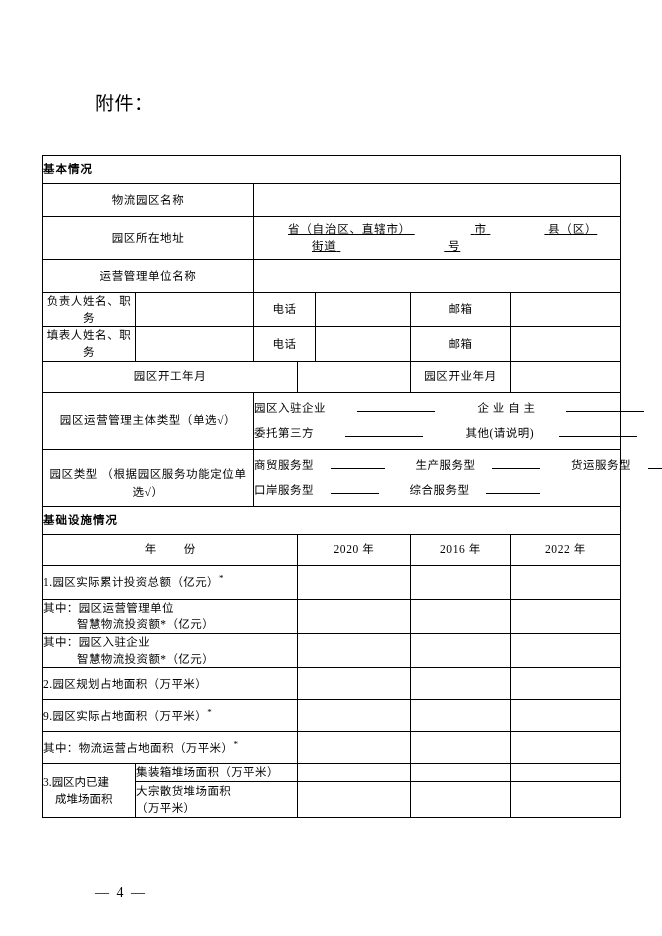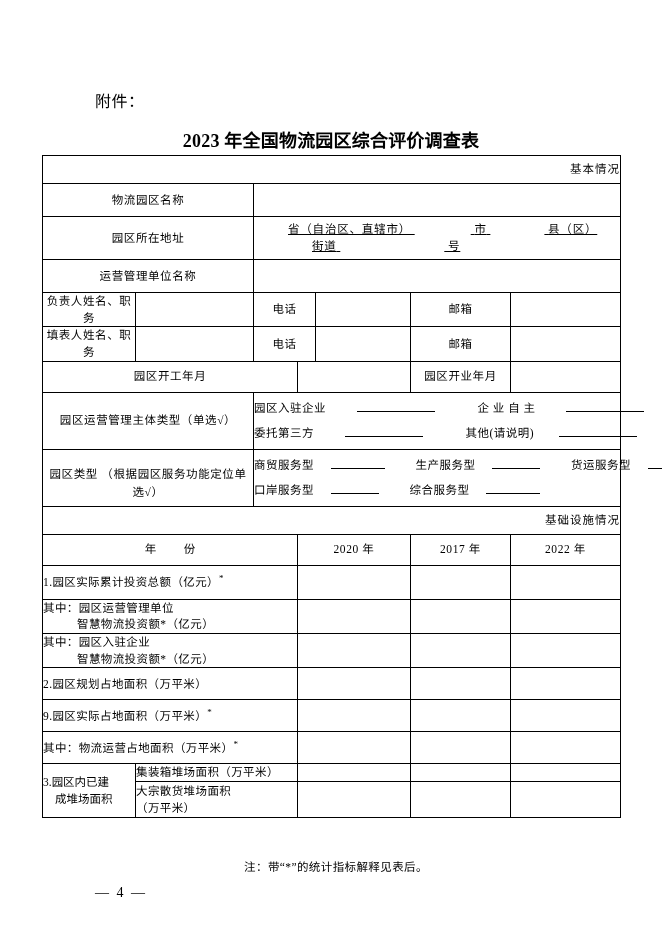--- a/index.html
+++ b/index.html
@@ -22,21 +22,21 @@
     left: 0; top: 0;
     width: 662px;
     height: 936px;
   }
 
   
   .attachment-label {
     position: absolute;
     left: 95px;
     top: 88px;
-    font-size: 16px;
+    font-size: 19px;
     letter-spacing: 0.5px;
     font-family: Liberation Mono, monospace;
     white-space: nowrap;
   }
   .doc-title {
     position: absolute;
     left: 0;
     top: 126px;
     width: 662px;
     text-align: center;
@@ -58,23 +58,23 @@
   }
   .form-table td {
     border: 1px solid #000000;
     padding: 0;
     vertical-align: middle;
     font-size: 11.5px;
     line-height: 1.45;
   }
 
   .section-head {
-    text-align: right;
+    text-align: left;
     font-size: 14px;
-    font-weight: normal;
+    font-weight: bold;
     height: 27px;
     letter-spacing: 1px;
   }
 
   .lbl-c {
     text-align: center;
     padding: 4px 6px;
     letter-spacing: 0.6px;
   }
   .lbl-l {
@@ -192,21 +192,20 @@
     white-space: nowrap;
   }
 </style>
 </head>
 <body>
 
 <div class="page">
 
   <div class="attachment-label">附件：</div>
 
-  <div class="doc-title">2023 年全国物流园区综合评价调查表</div>
 
   <table class="form-table">
     <colgroup>
       <col style="width:93px">
       <col style="width:118px">
       <col style="width:44px">
       <col style="width:18px">
       <col style="width:95px">
       <col style="width:42px">
       <col style="width:58px">
@@ -330,21 +329,21 @@
 
     <tr>
       <td class="section-head" colspan="8">基础设施情况</td>
     </tr>
 
     <tr>
       <td class="year-head" colspan="3" style="height:30px">
         <span class="year-word">年　份</span>
       </td>
       <td class="year-head" colspan="2">2020 年</td>
-      <td class="year-head" colspan="2">2017 年</td>
+      <td class="year-head" colspan="2">2016 年</td>
       <td class="year-head">2022 年</td>
     </tr>
 
     <tr>
       <td class="lbl-l" colspan="3" style="height:33px">
         <span>1.园区实际累计投资总额（亿元）</span><span class="sup-star">*</span>
       </td>
       <td colspan="2"></td>
       <td colspan="2"></td>
       <td></td>
@@ -412,17 +411,16 @@
         <span style="display:block">（万平米）</span>
       </td>
       <td colspan="2"></td>
       <td colspan="2"></td>
       <td></td>
     </tr>
 
   </tbody>
     </table>
 
-  <div class="note">注：带“*”的统计指标解释见表后。</div>
 
   <div class="page-number">— 4 —</div>
 
 </div>
 
 </body></html>

